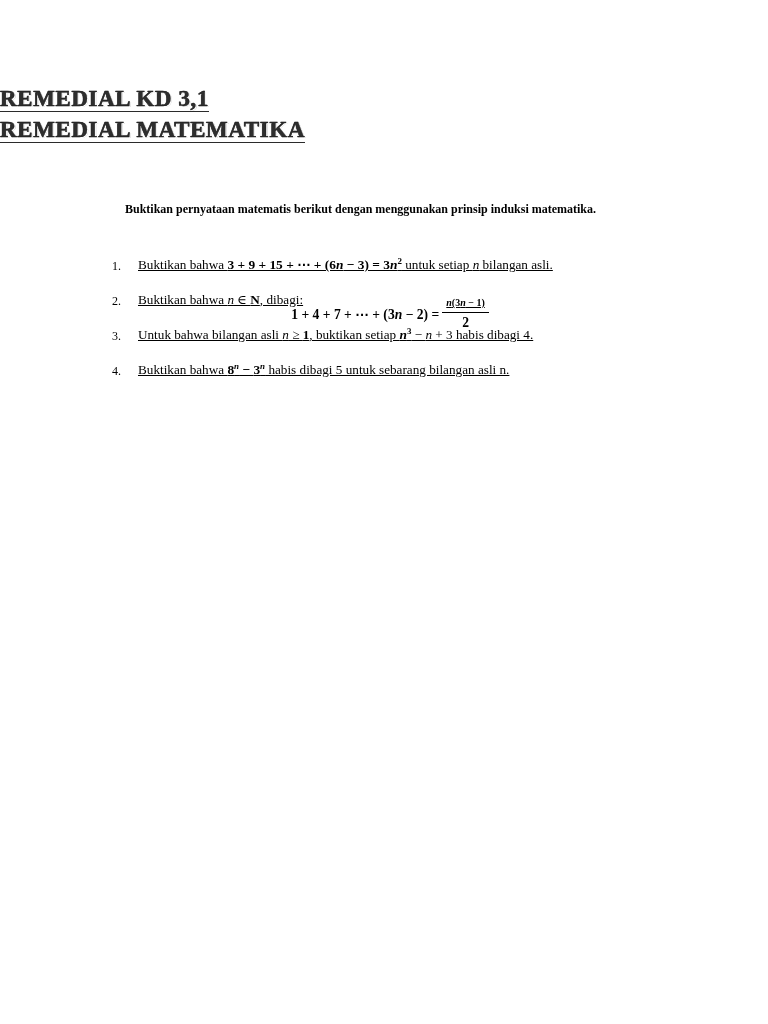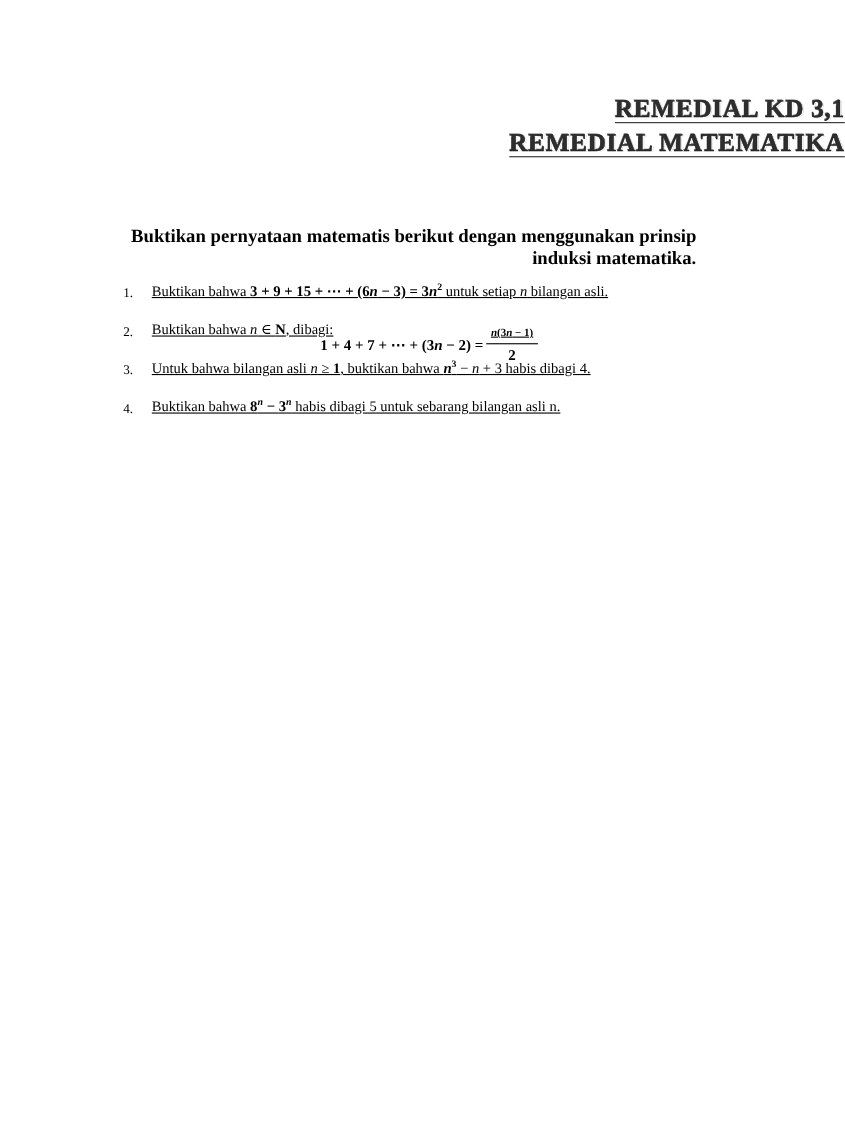--- a/index.html
+++ b/index.html
@@ -23,21 +23,21 @@
     inset: 0;
     background: #ffffff;
   }
 
   
   .title-block {
     position: absolute;
     left: 0;
     right: 0;
     top: 84px;
-    text-align: right;
+    text-align: left;
   }
   .title-line {
     display: block;
     font-family: "Liberation Serif", "DejaVu Serif", serif;
     font-weight: bold;
     font-size: 23px;
     line-height: 29px;
     letter-spacing: 0.6px;
     color: #2e2e2e;
     
@@ -58,23 +58,23 @@
     margin-top: 2px;
   }
 
   
   .instruction {
     position: absolute;
     left: 88px;
     top: 188px;
     width: 545px;
     font-weight: bold;
-    font-size: 17px;
+    font-size: 12px;
     line-height: 19.5px;
-    text-align: right;
+    text-align: center;
   }
 
   
   .list {
     position: absolute;
     left: 112px;
     top: 256px;
     width: 545px;
   }
   .li {
@@ -188,21 +188,21 @@
       <span class="txt"><span>Buktikan bahwa </span><span class="m">3 + 9 + 15 + ⋯ + (6</span><span class="m mi">n</span><span class="m"> − 3) = 3</span><span class="m mi">n</span><span class="m sup">2</span><span> untuk setiap </span><span class="mn-italic">n</span><span> bilangan asli.</span></span>
     </div>
 
     <div class="li li-2">
       <span class="num">2.</span>
       <span class="txt"><span>Buktikan bahwa </span><span class="mn-italic">n</span><span> ∈ </span><span class="bb">N</span><span>, dibagi:</span></span>
     </div>
 
     <div class="li li-3">
       <span class="num">3.</span>
-      <span class="txt"><span>Untuk bahwa bilangan asli </span><span class="mn-italic">n</span><span> ≥ </span><span class="bb">1</span><span>, buktikan bahwa </span><span class="m mi">n</span><span class="m sup">3</span><span> − </span><span class="mn-italic">n</span><span> + 3 habis dibagi 4.</span></span>
+      <span class="txt"><span>Untuk bahwa bilangan asli </span><span class="mn-italic">n</span><span> ≥ </span><span class="bb">1</span><span>, buktikan setiap </span><span class="m mi">n</span><span class="m sup">3</span><span> − </span><span class="mn-italic">n</span><span> + 3 habis dibagi 4.</span></span>
     </div>
 
     <div class="li li-4">
       <span class="num">4.</span>
       <span class="txt"><span>Buktikan bahwa </span><span class="m">8</span><span class="m mi sup">n</span><span class="m"> − </span><span class="m">3</span><span class="m mi sup">n</span><span> habis dibagi 5 untuk sebarang bilangan asli n.</span></span>
     </div>
 
   </div>
 
   <div class="display-eq">

